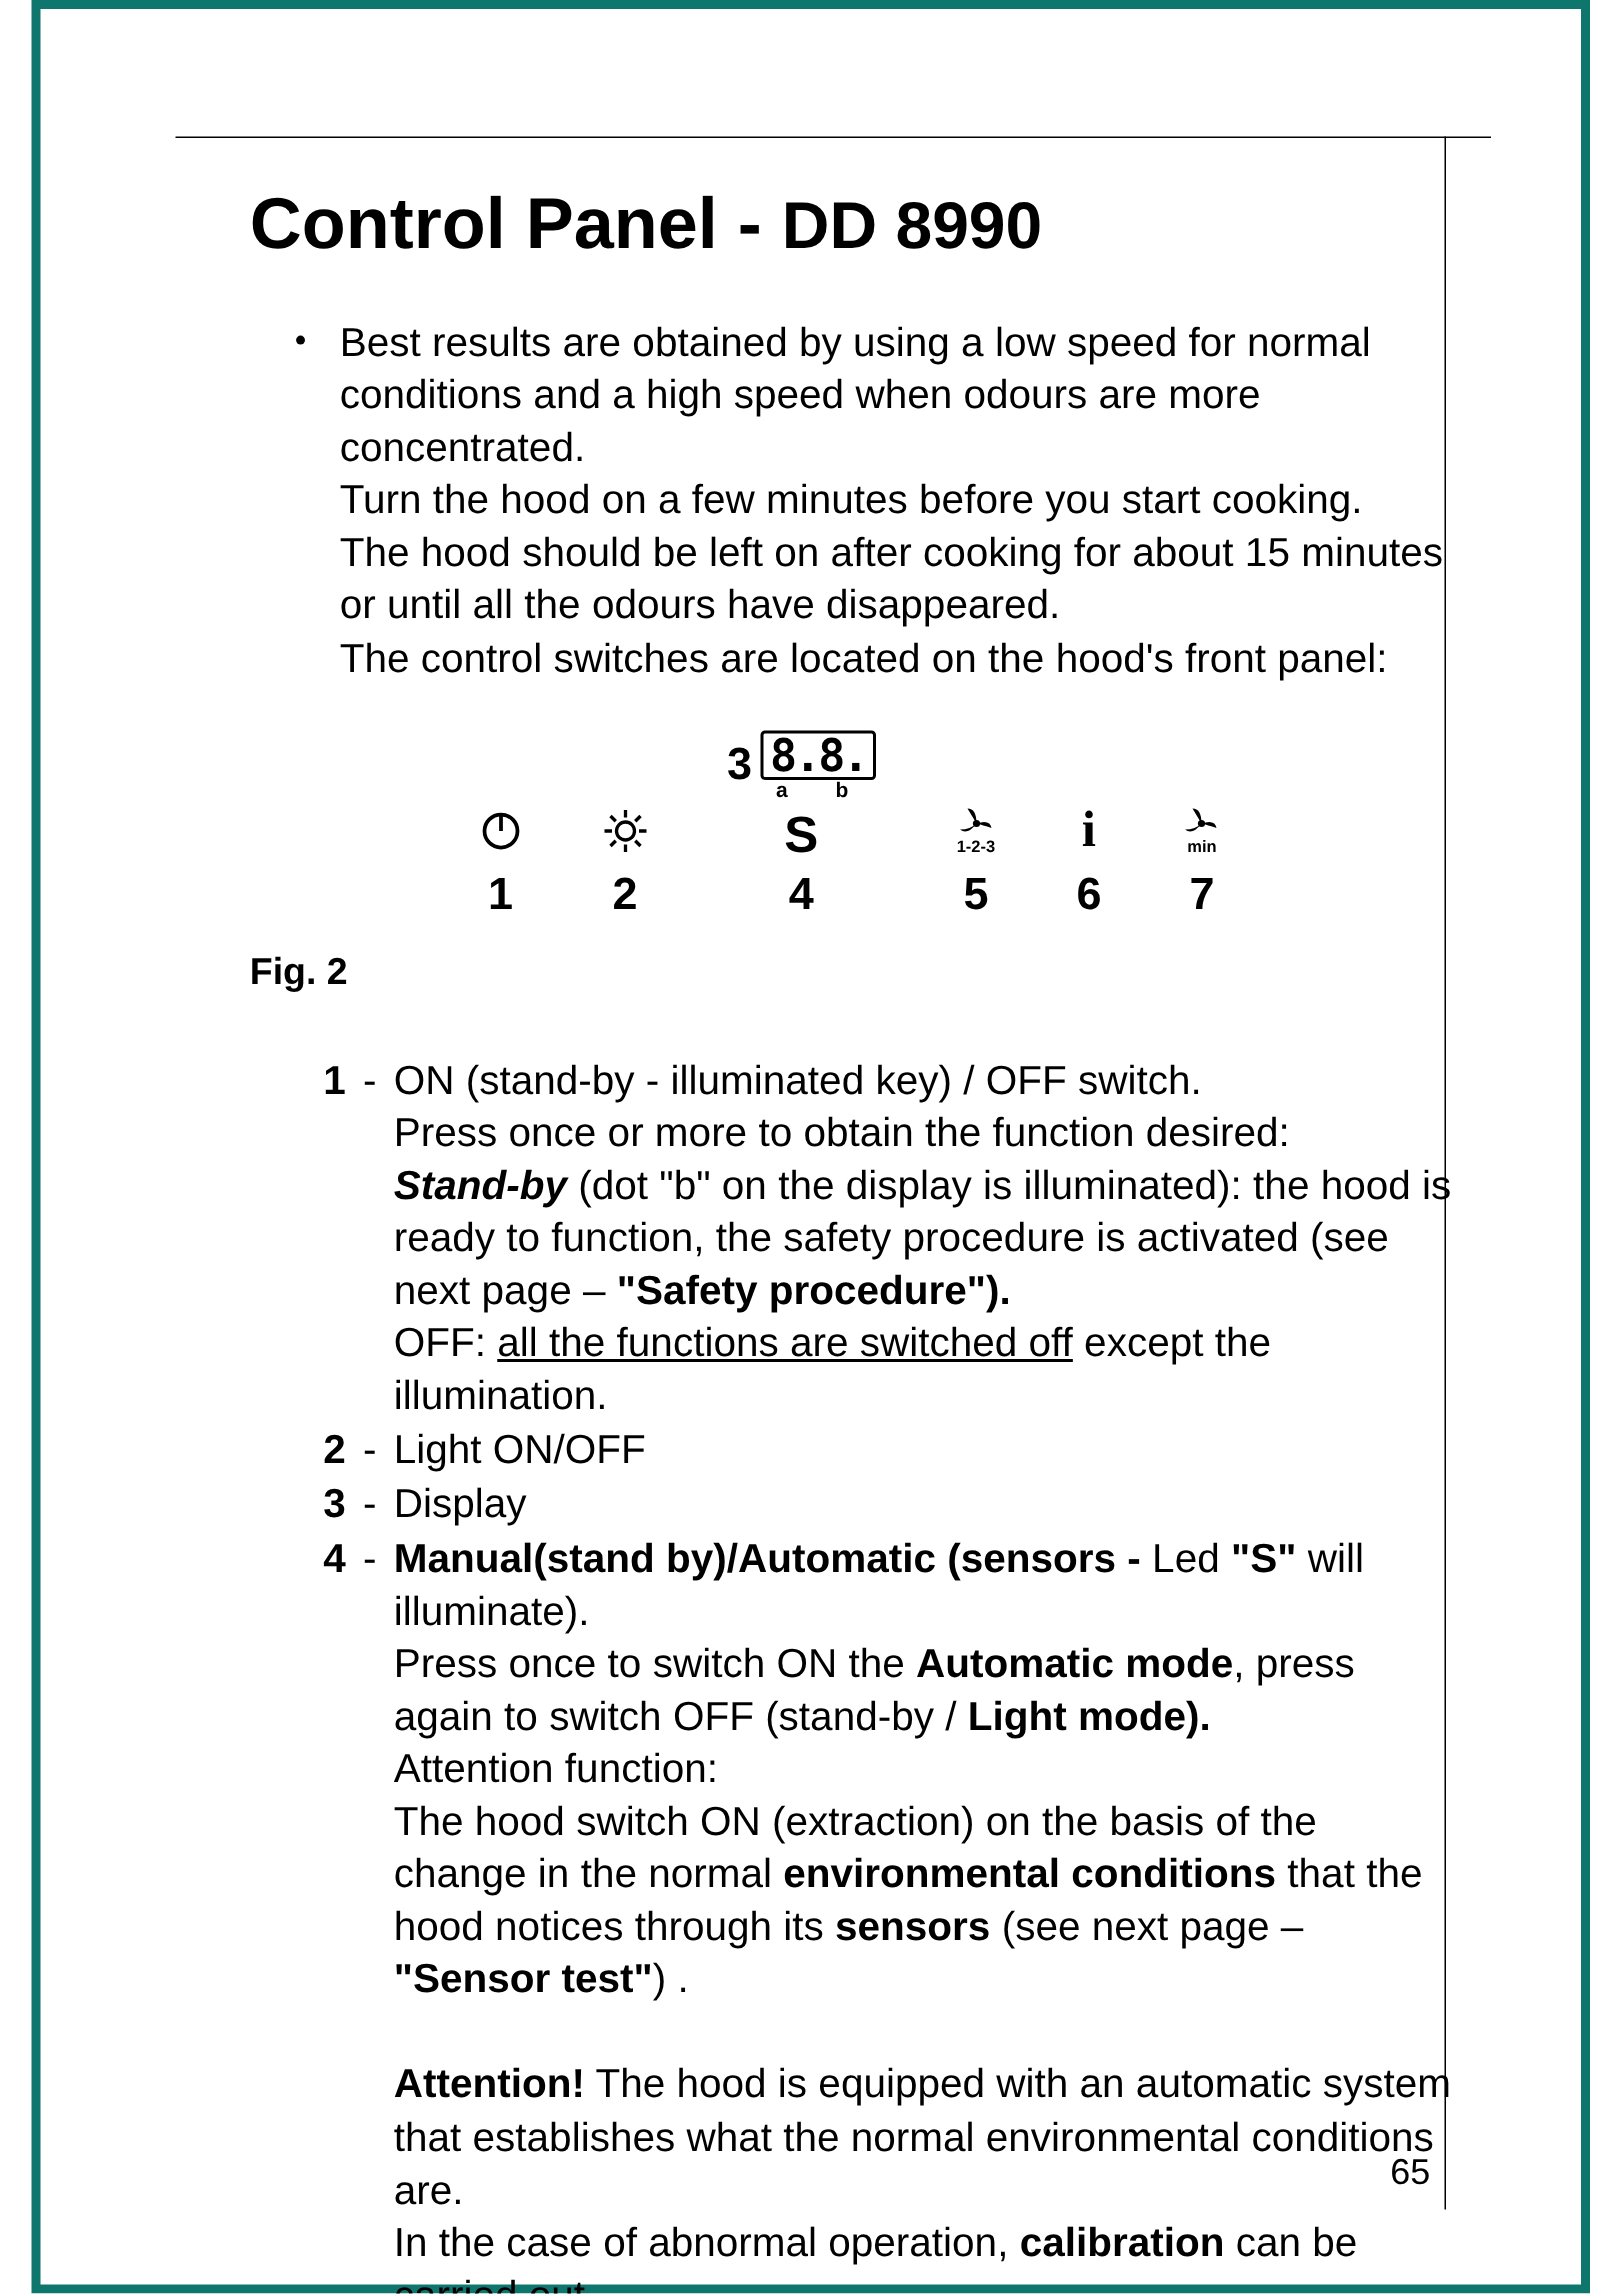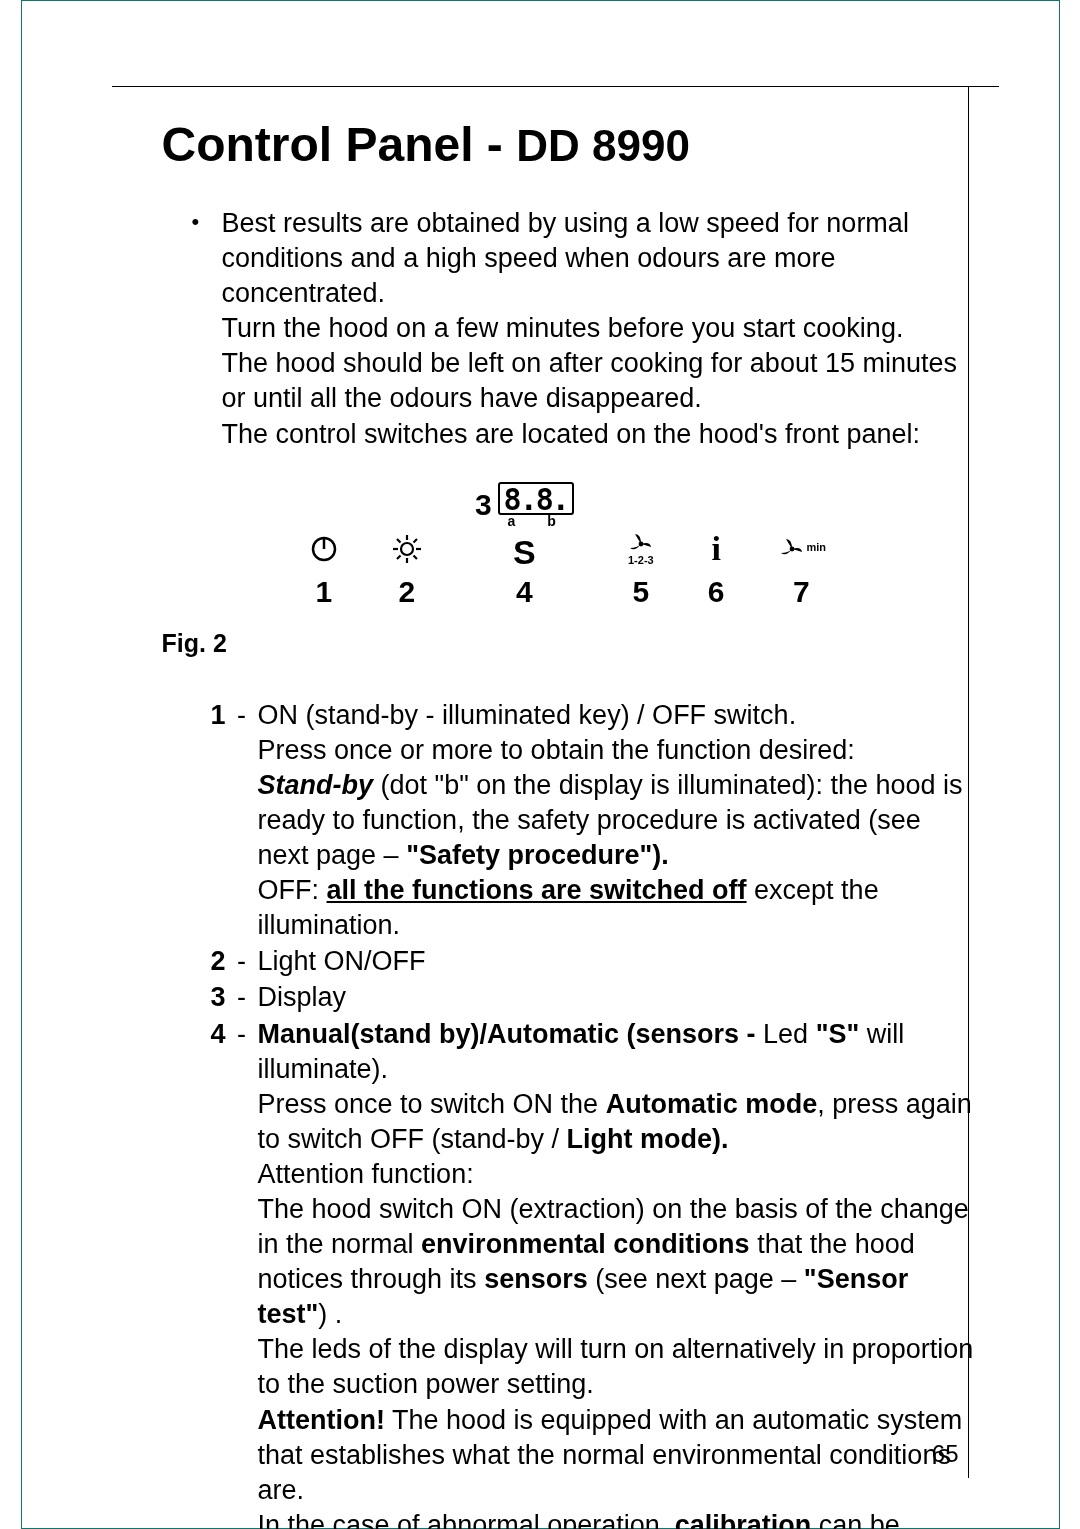--- a/index.html
+++ b/index.html
@@ -1,17 +1,17 @@
 <!DOCTYPE html>
 <html><head>
 <meta charset="utf-8">
 <style>
   * { margin: 0; padding: 0; box-sizing: border-box; }
   body { font-family: Arial, Helvetica, sans-serif; background: #fff; color: #000; }
-  .page { width: 1039px; height: 1529px; position: relative; padding: 85px 60px 40px 90px; border: 1px solid #0f766e; margin: 0 auto; }
+  .page { width: 1039px; height: 1529px; position: relative; padding: 85px 60px 40px 90px; border: 6px solid #0f766e; margin: 0 auto; }
   .rule { border-top: 1.5px solid #000; margin-bottom: 30px; }
   .rule-right { position: absolute; right: 90px; top: 85px; bottom: 50px; border-right: 1.5px solid #000; }
   .content { padding-left: 50px; padding-right: 25px; }
   h1 { font-size: 48px; font-weight: bold; margin-bottom: 34px; }
   h1 .model { font-size: 44px; }
   .intro { font-size: 27px; line-height: 1.3; margin-left: 30px; margin-bottom: 30px; }
   .bullet-row { display: flex; }
   .bullet { width: 30px; flex-shrink: 0; font-size: 22px; padding-top: 2px; }
   .intro-text { flex: 1; }
   .fig-area { text-align: center; margin: 10px 0 20px 0; }
@@ -23,21 +23,21 @@
   .display-ab { font-size: 14px; letter-spacing: 14px; text-align: center; font-weight: bold; margin-top: -2px; margin-left: 6px; }
   .col34 { display: flex; flex-direction: column; align-items: center; }
   .col34 .upper { display: flex; align-items: center; gap: 6px; margin-bottom: 2px; }
   .fan-sub { font-size: 11px; font-weight: bold; text-align: center; margin-top: -3px; }
   .fig-caption { font-size: 25px; font-weight: bold; margin: 15px 0 40px 0; }
   .list { font-size: 27px; line-height: 1.3; }
   .row { display: flex; margin-bottom: 1px; }
   .num { width: 34px; text-align: right; font-weight: bold; flex-shrink: 0; }
   .dash { width: 32px; text-align: center; flex-shrink: 0; }
   .desc { flex: 1; }
-  .u { text-decoration: underline; font-weight: bold; }
+  .u { text-decoration: underline; }
   .pg { position: absolute; bottom: 60px; right: 100px; font-size: 24px; }
   svg { display: block; }
 </style>
 </head>
 <body>
 
 <div class="page">
   <div class="rule"></div>
   <div class="rule-right"></div>
   <div class="content">
@@ -112,21 +112,21 @@
           </div>
           <div class="fig-num">5</div>
         </div>
 
         <div class="fig-item">
           <div class="icon-box" style="font-size:34px; font-weight:900; font-family: Georgia, serif;">i</div>
           <div class="fig-num">6</div>
         </div>
 
         <div class="fig-item">
-          <div class="icon-box" style="flex-direction:row;">
+          <div class="icon-box" style="flex-direction:column;">
             <svg width="30" height="26" viewBox="0 0 30 26">
                 <circle cx="15" cy="13" r="2.4" fill="#000"></circle>
                 <path d="M15 13 Q15 3 9 3 Q12 8 15 13" fill="#000"></path>
                 <path d="M15 13 Q24 10 25 16 Q19 14 15 13" fill="#000"></path>
                 <path d="M15 13 Q9 21 4 17 Q11 17 15 13" fill="#000"></path>
               </svg>
             <div class="fan-sub">min</div>
           </div>
           <div class="fig-num">7</div>
         </div>
@@ -161,21 +161,21 @@
       </div>
 
       <div class="row">
         <div class="num">4</div>
         <div class="dash">-</div>
         <div class="desc">
           <b>Manual(stand by)/Automatic (sensors - </b><span>Led </span><b>"S"</b><span> will illuminate).</span><br>
           <span>Press once to switch ON the </span><b>Automatic mode</b><span>, press again to switch OFF (stand-by / </span><b>Light mode).</b><br>
           <span>Attention function:</span><br>
           <span>The hood switch ON (extraction) on the basis of the change in the normal </span><b>environmental conditions</b><span> that the hood notices through its </span><b>sensors</b><span> (see next page – </span><b>"Sensor test"</b><span>) .</span><br>
-          <span>The leds of the display will turn on alternatively in proportion to the suction power setting.</span><br>
+          <br>
           <b>Attention!</b><span>  The hood is equipped with an automatic system that establishes what the normal environmental conditions are.</span><br>
           <span>In the case of abnormal operation, </span><b>calibration</b><span> can be carried out </span>
         </div>
       </div>
 
     </div>
   </div>
 
   <div class="pg">65</div>
 </div>

